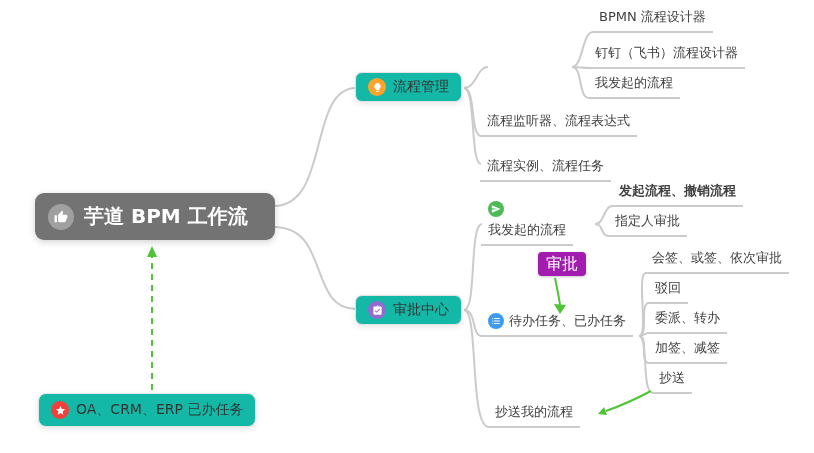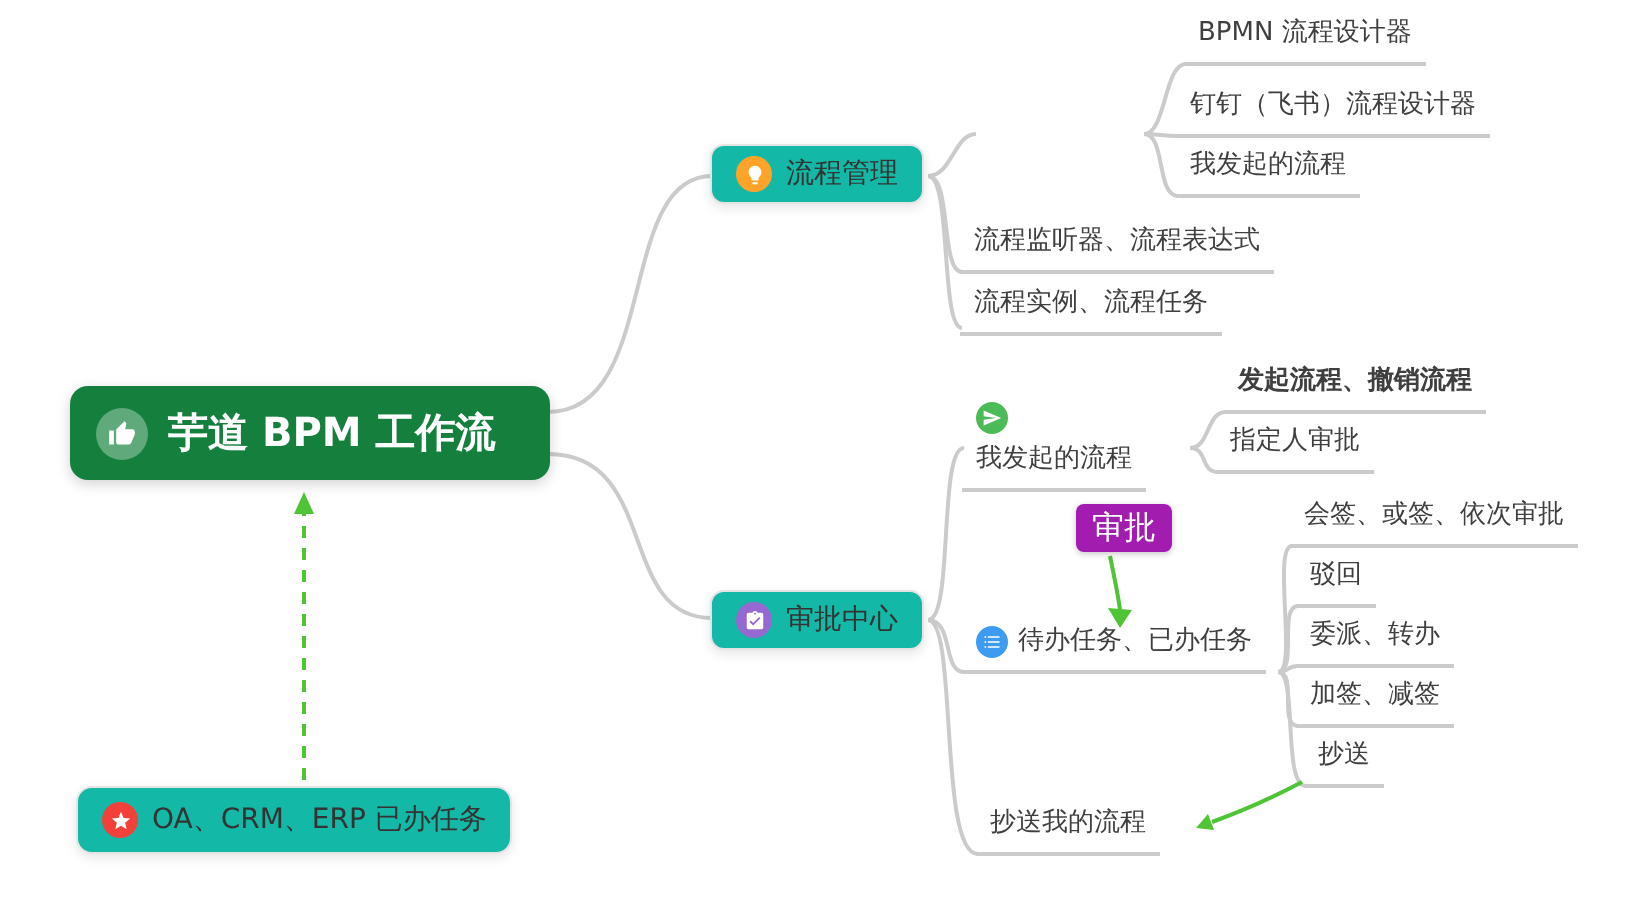--- a/index.html
+++ b/index.html
@@ -34,21 +34,21 @@
     box-shadow:0 2px 6px rgba(0,0,0,.10);
     font-size:14px; color:#333;
     padding:0 12px;
     height:30px;
     white-space:nowrap;
   }
 
   .root-node {
     position:absolute; left:35px; top:193px;
     width:240px; height:47px;
-    background:#15803d;
+    background:#737373;
     border-radius:9px;
     display:flex; align-items:center; gap:10px;
     padding:0 13px;
     color:#fff; font-size:20px; font-weight:bold;
     box-shadow:0 2px 7px rgba(0,0,0,.18);
     white-space:nowrap;
   }
 
   .badge {
     position:absolute; left:538px; top:252px;
@@ -148,21 +148,21 @@
   </div>
 
   <div class="leaf" style="left:588px; top:71px;">
     <span>我发起的流程</span>
   </div>
 
   <div class="leaf" style="left:480px; top:109px;">
     <span>流程监听器、流程表达式</span>
   </div>
 
-  <div class="leaf" style="left:480px; top:140px;">
+  <div class="leaf" style="left:480px; top:154px;">
     <span>流程实例、流程任务</span>
   </div>
 
   <div class="box" style="left:355px; top:295px;">
     <span class="icon md ic-purple">
       <svg width="11" height="11" viewBox="0 0 24 24" fill="#ffffff">
           <path d="M19 3h-4.18C14.4 1.84 13.3 1 12 1c-1.3 0-2.4.84-2.82 2H5c-1.1 0-2 .9-2 2v14c0 1.1.9 2 2 2h14c1.1 0 2-.9 2-2V5c0-1.1-.9-2-2-2zm-7 0c.55 0 1 .45 1 1s-.45 1-1 1-1-.45-1-1 .45-1 1-1zm-2 14l-4-4 1.41-1.41L10 14.17l6.59-6.59L18 9l-8 8z"></path>
         </svg>
     </span>
     <span>审批中心</span>

